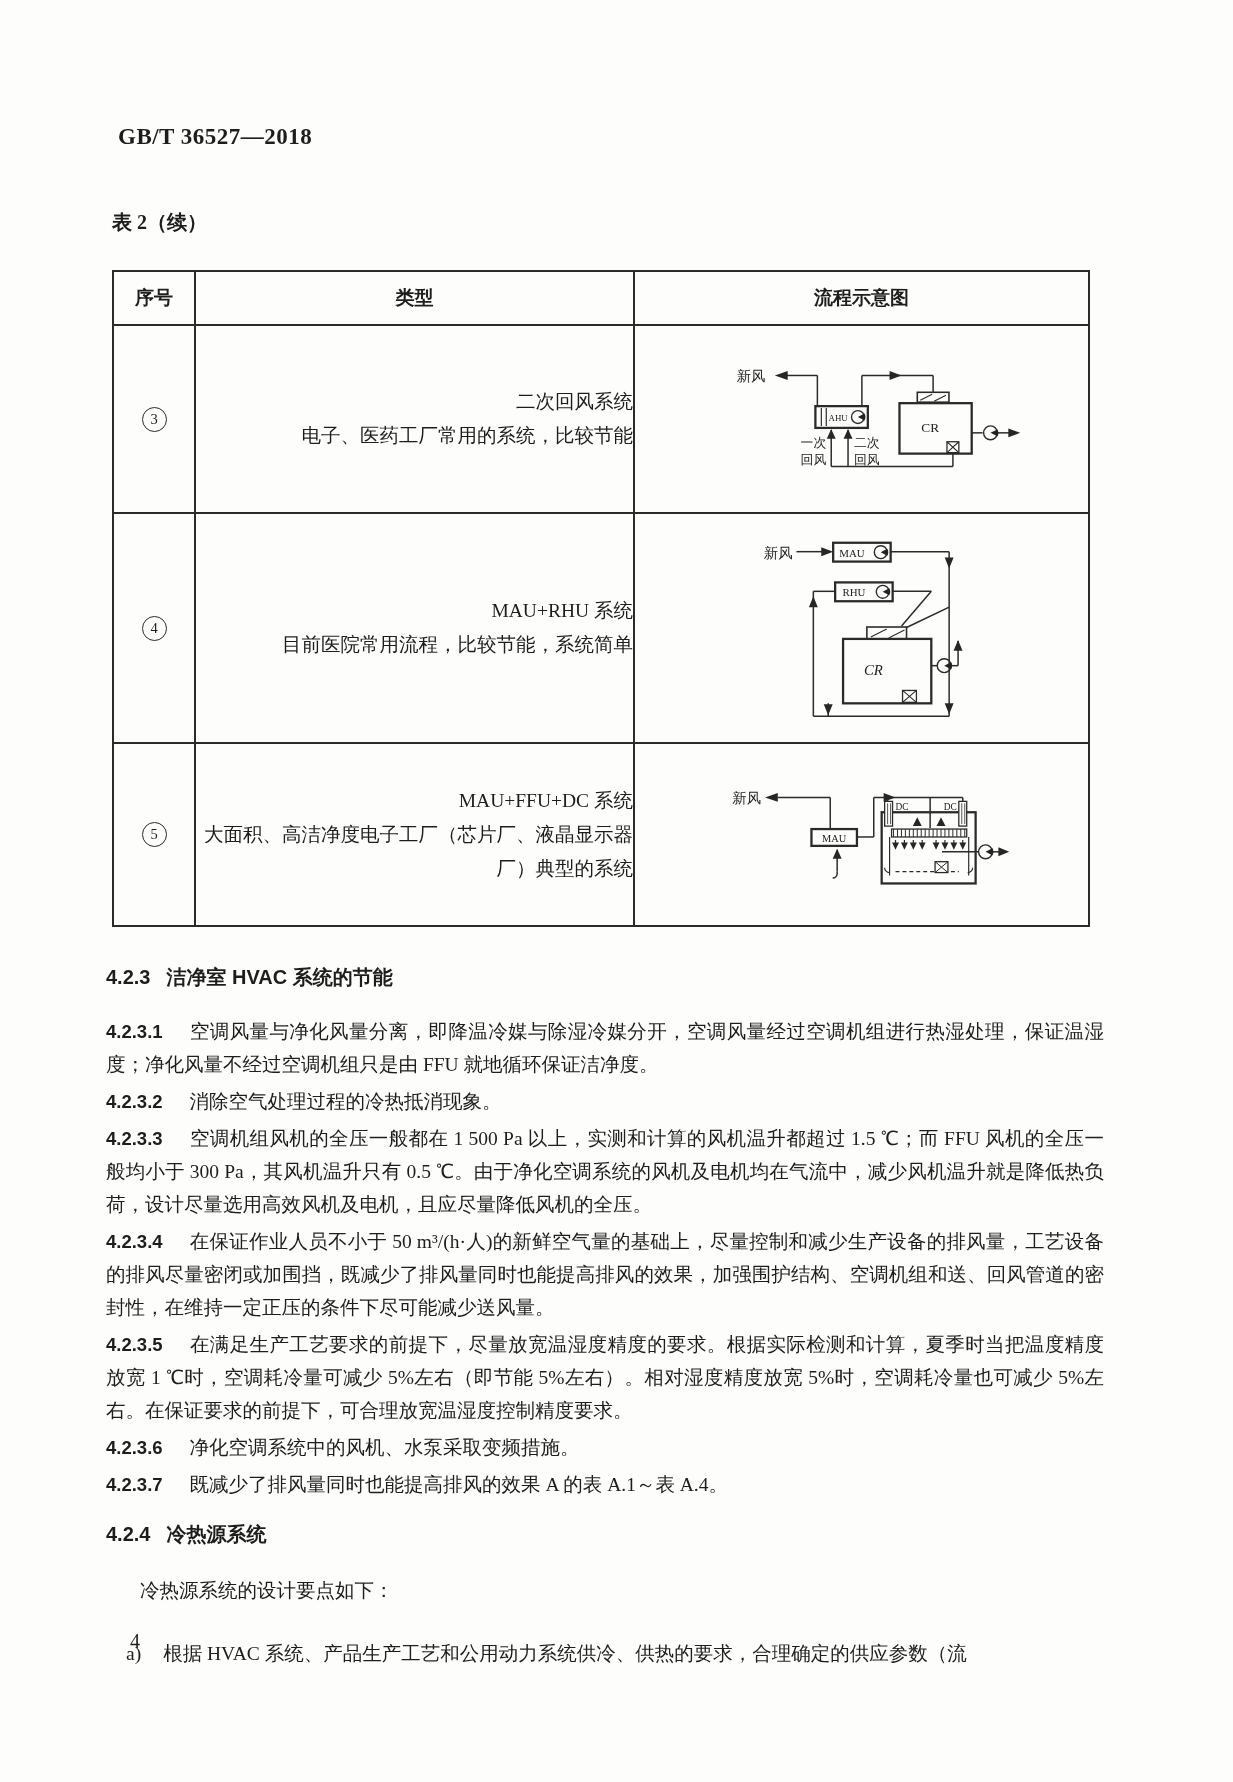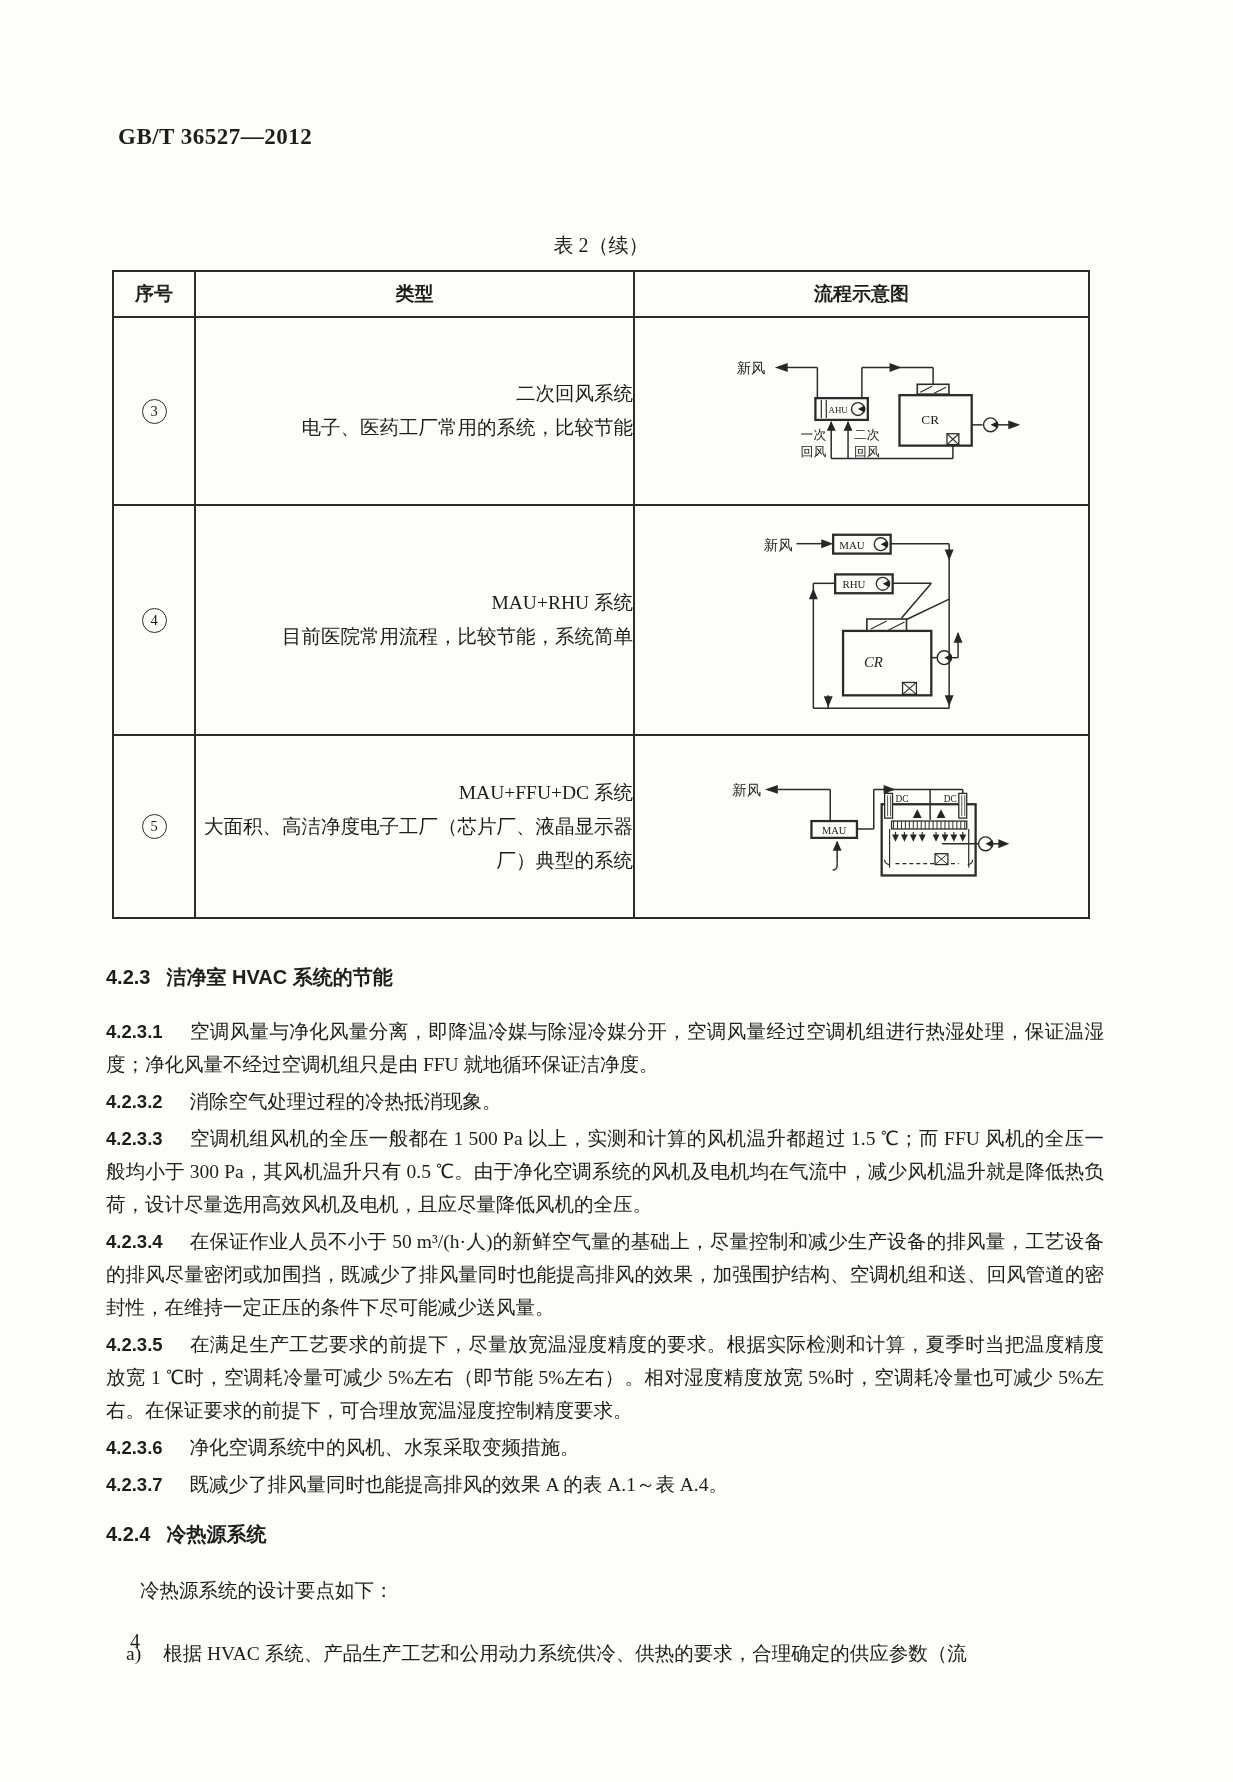--- a/index.html
+++ b/index.html
@@ -11,32 +11,32 @@
     background: #fdfdfc;
     font-family: "Liberation Serif", serif;
     color: #1d1d1d;
     overflow: hidden;
   }
   .doc-header {
     position: absolute; left: 118px; top: 124px;
     font-size: 23px; font-weight: bold; letter-spacing: .5px;
   }
   .table-title {
-    position: absolute; left: 112px; top: 232px; width: 978px;
-    text-align: center; font-size: 20px; font-weight: normal;
+    position: absolute; left: 112px; top: 209px; width: 978px;
+    font-size: 20px; font-weight: bold;
   }
   table.flow-table {
     position: absolute; left: 112px; top: 270px;
     width: 978px; border-collapse: collapse;
     font-size: 19.5px;
   }
   table.flow-table th, table.flow-table td {
     border: 2px solid #2b2b2b; padding: 0;
   }
-  th.col-num { width: 85px; height: 46px; font-size: 19px; font-weight: bold; }
+  th.col-num { width: 85px; height: 54px; font-size: 19px; font-weight: bold; }
   th.col-type { width: 455px; font-size: 19px; font-weight: bold; border-radius: 13px; }
   th.col-flow { width: 456px; font-size: 19px; font-weight: bold; }
   td.cell-num { text-align: center; vertical-align: middle; }
   td.cell-type { vertical-align: middle; padding: 0 14px 0 16px; }
   td.cell-flow { vertical-align: middle; padding: 0; }
   .row-3 { height: 188px; } .row-4 { height: 230px; } .row-5 { height: 183px; }
   .type-line { line-height: 34px; text-align: right; }
   .circ {
     display: inline-flex; width: 25px; height: 25px;
     border: 1.6px solid #2a2a2a; border-radius: 50%;
@@ -65,21 +65,21 @@
   .item-label { margin-right: 22px; }
   .page-number {
     position: absolute; left: 130px; top: 1630px; font-size: 20px;
   }
 </style>
 </head>
 <body>
 
 <div class="page">
 
-  <div class="doc-header">GB/T 36527—2012</div>
+  <div class="doc-header">GB/T 36527—2018</div>
 
   <div class="table-title">表 2（续）</div>
 
   <table class="flow-table">
     <thead>
       <tr>
         <th class="col-num">序号</th>
         <th class="col-type">类型</th>
         <th class="col-flow">流程示意图</th>
       </tr>

